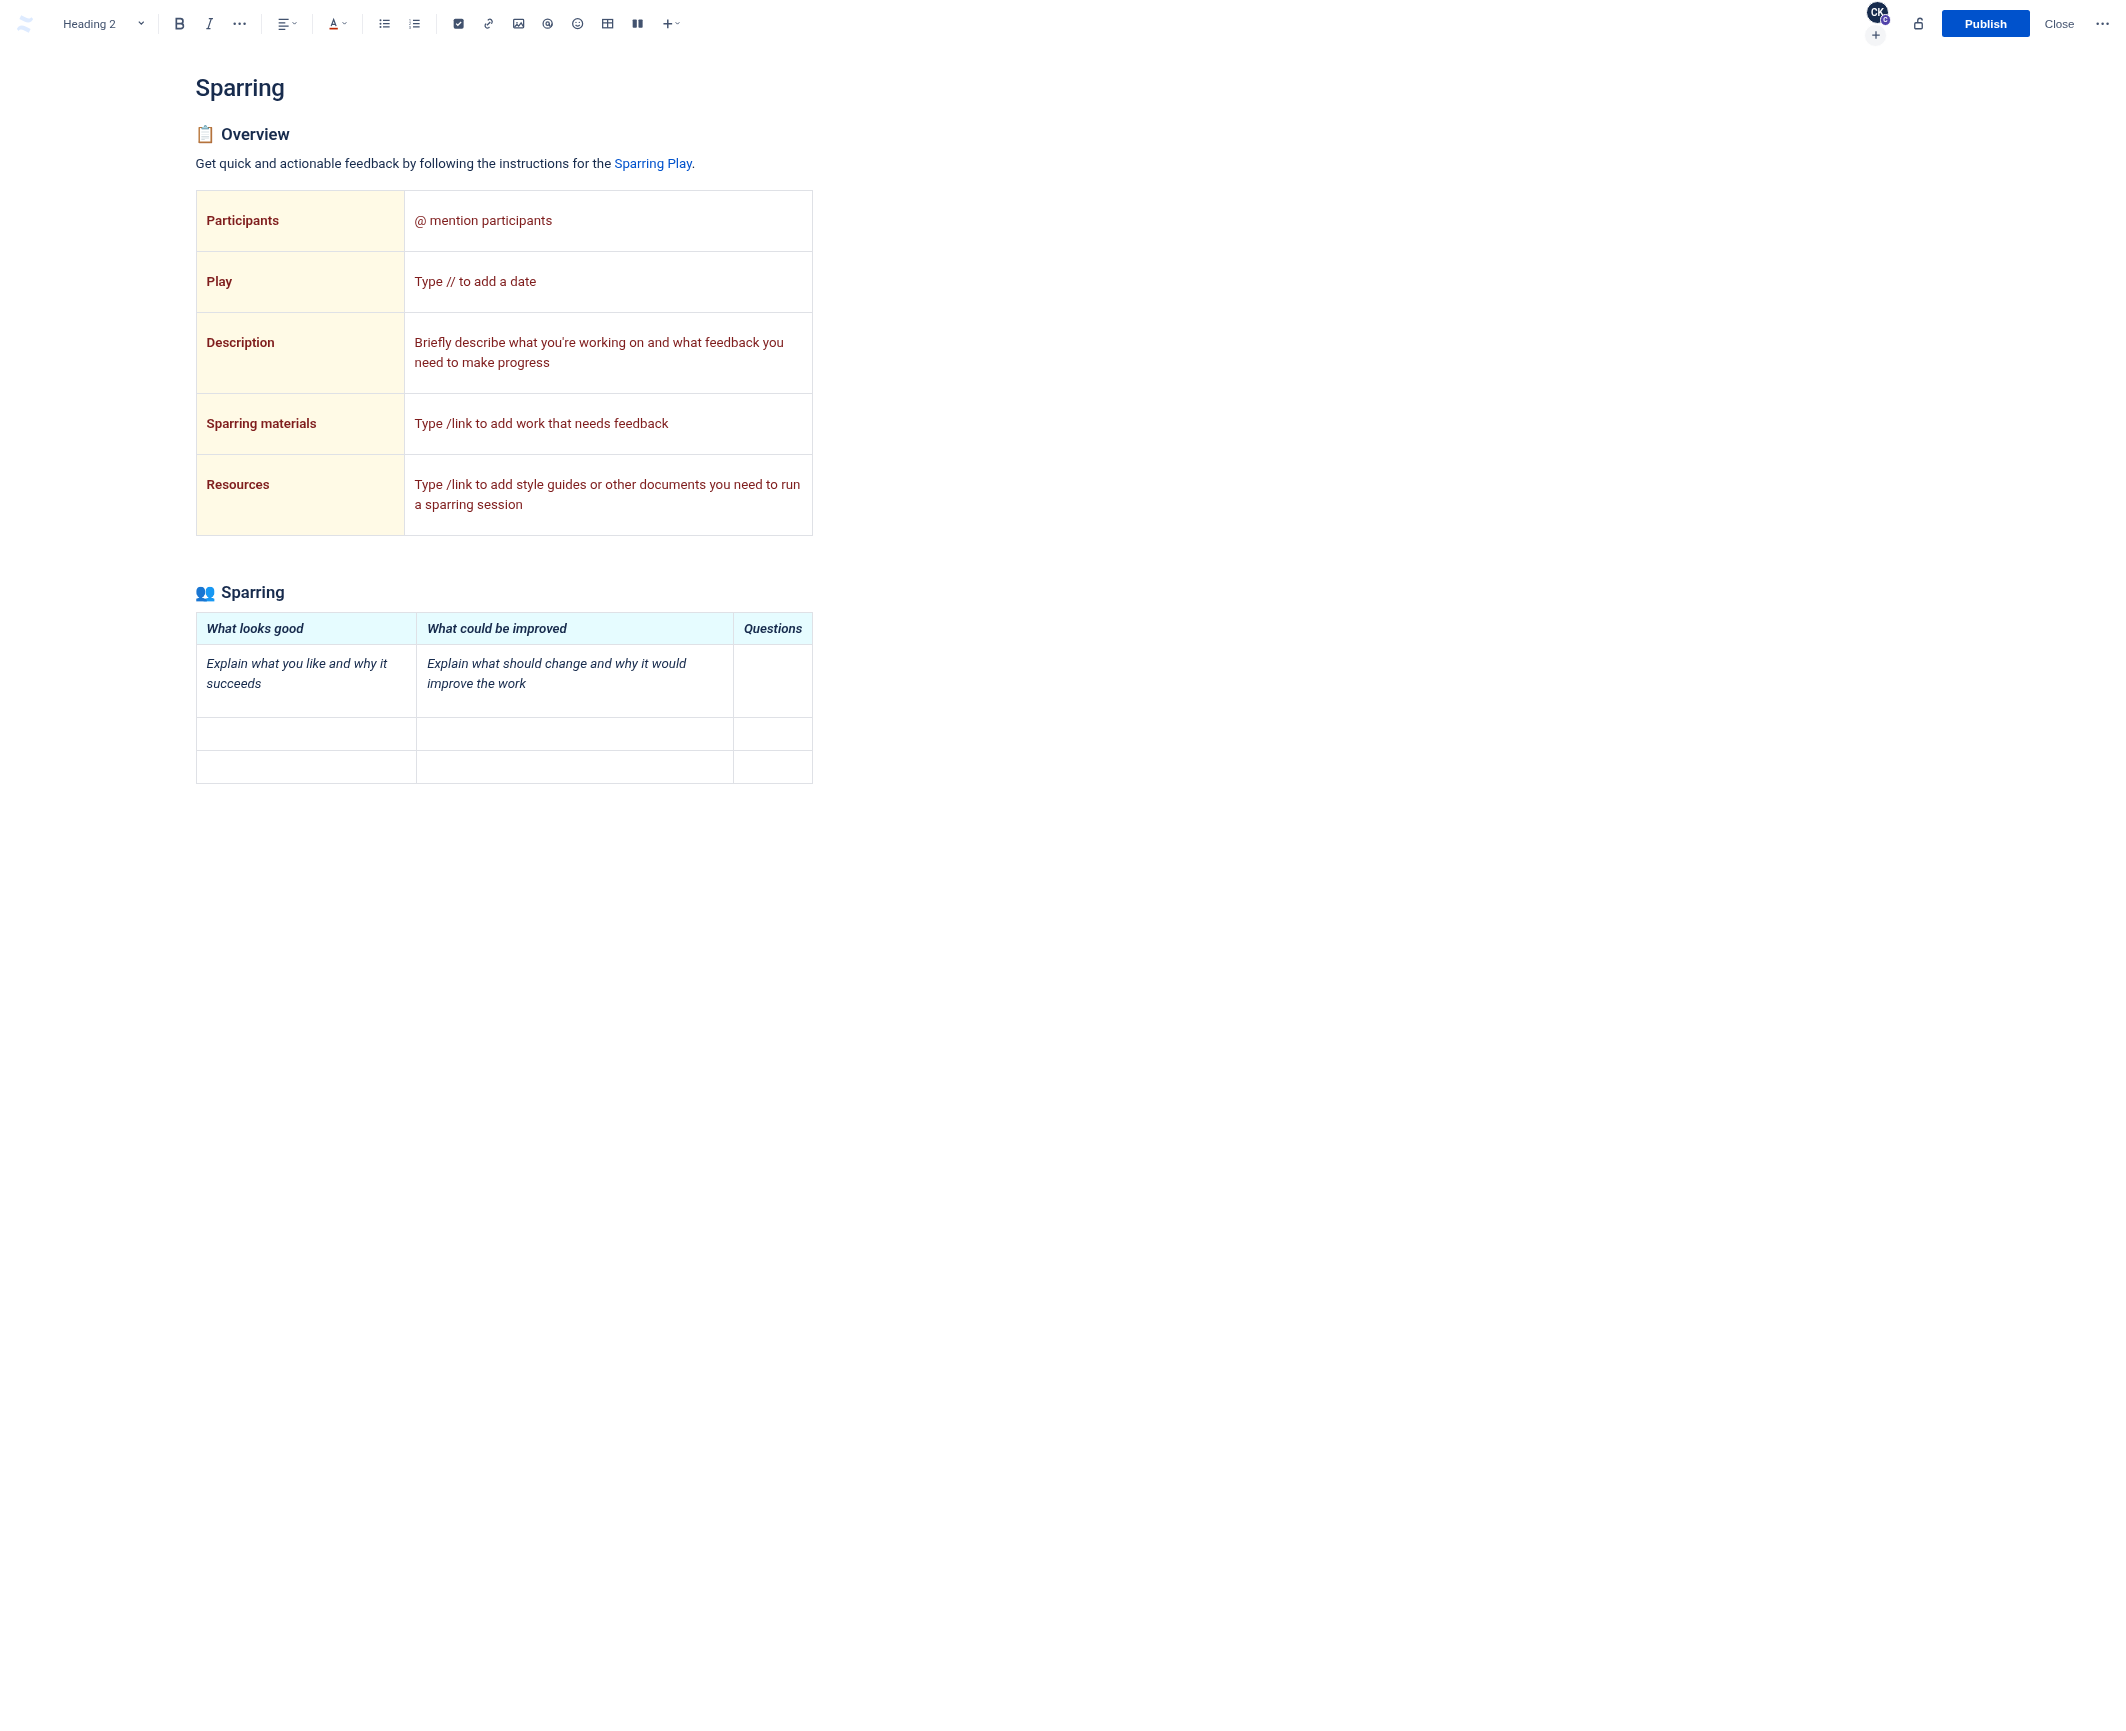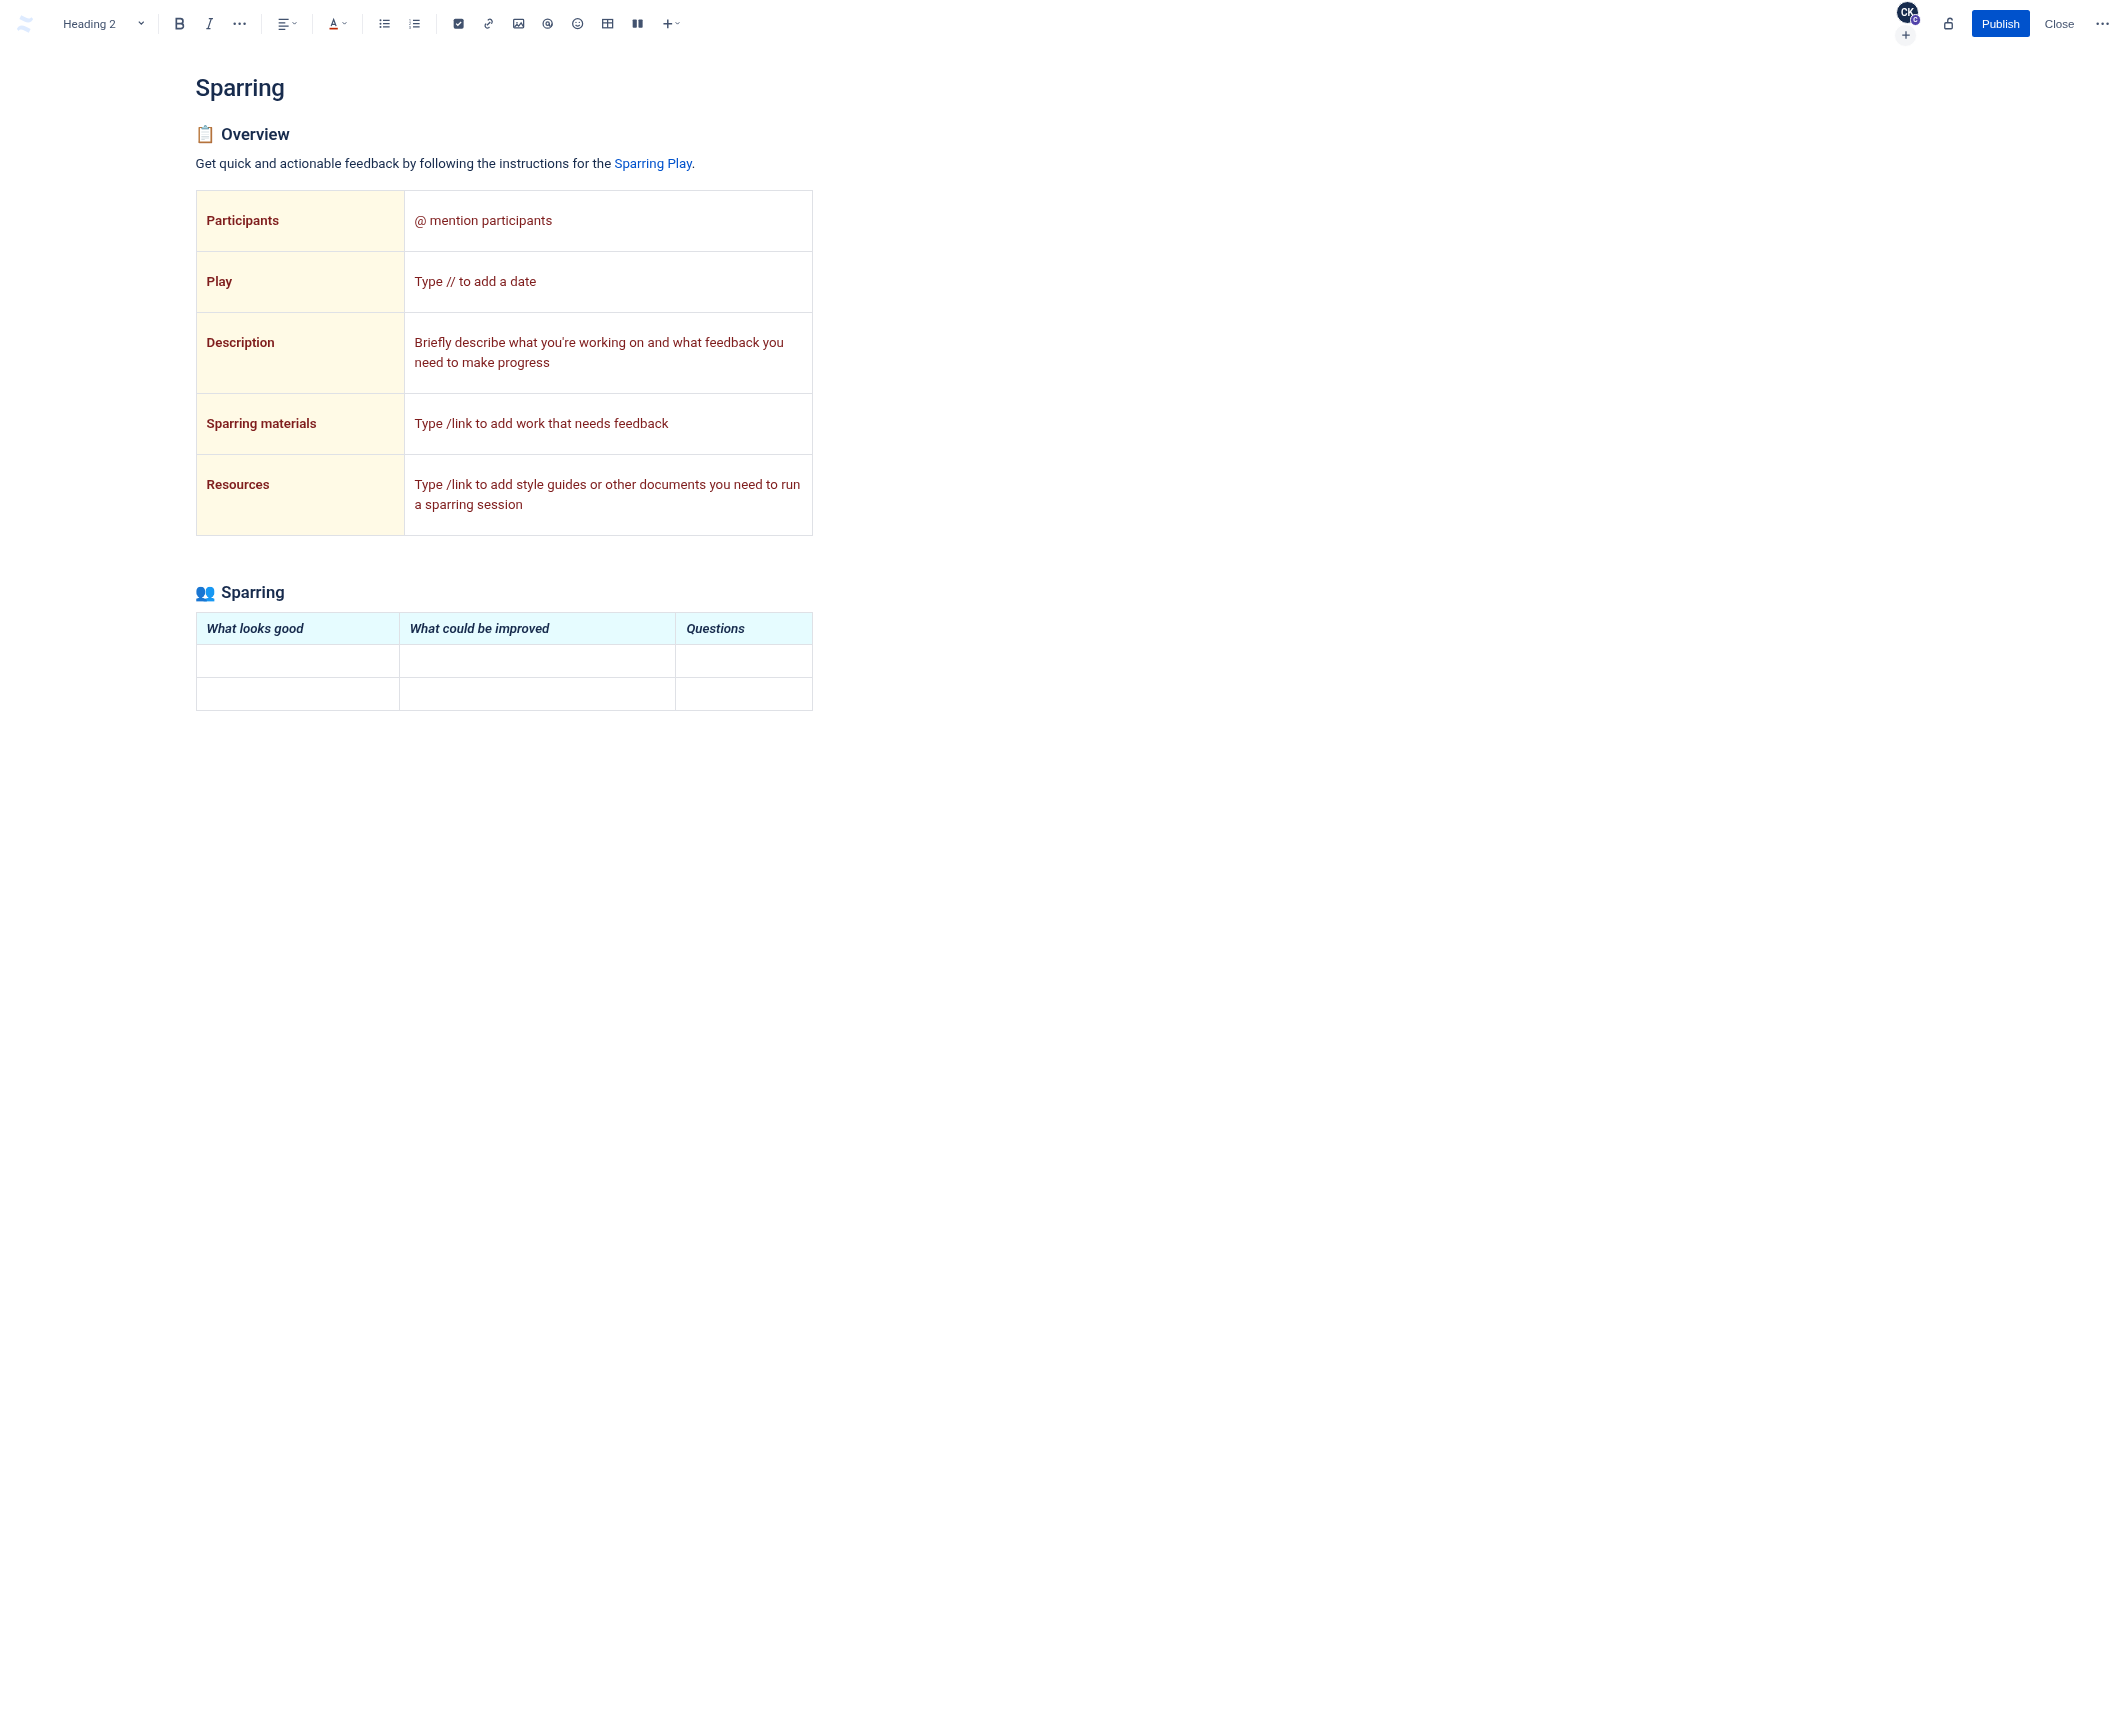--- a/index.html
+++ b/index.html
@@ -72,22 +72,22 @@
     cursor: pointer;
   }
   .lock-btn {
     width: 26.6px; height: 26.6px; display:flex; align-items:center; justify-content:center;
     color: #42526E; cursor:pointer; border-radius:2.5px;
     margin: 0 6.6px 0 13.3px;
   }
   .publish-btn {
     background: #0052CC; color: #fff;
     border: none; border-radius: 2.5px;
-    padding: 0 10px; height: 26.6px;
-    font-size: 11.6px; font-weight: 400;
+    padding: 0 23px; height: 26.6px;
+    font-size: 11.6px; font-weight: 700;
     cursor: pointer;
   }
   .close-btn {
     color: #42526E; background: none; border: none;
     padding: 0 8.3px; height: 26.6px; font-size: 11.6px;
     cursor: pointer; border-radius: 2.5px; margin-left: 3.3px;
   }
   .more-btn {
     width: 26.6px; height:26.6px; display:flex; align-items:center; justify-content:center;
     color:#42526E; cursor:pointer; border-radius:2.5px; margin-left: 3.3px;
@@ -363,20 +363,25 @@
 
   <table class="spar">
     <thead>
         <tr id="spar-head">
           <th>What looks good</th>
           <th>What could be improved</th>
           <th>Questions</th>
         </tr>
       </thead>
     <tbody id="spar-body">
+        <tr class="tall">
+          <td>Explain what you like and why it succeeds</td>
+          <td>Explain what should change and why it would improve the work</td>
+          <td></td>
+        </tr>
         <tr>
           <td></td>
           <td></td>
           <td></td>
         </tr>
         <tr>
           <td></td>
           <td></td>
           <td></td>
         </tr>

